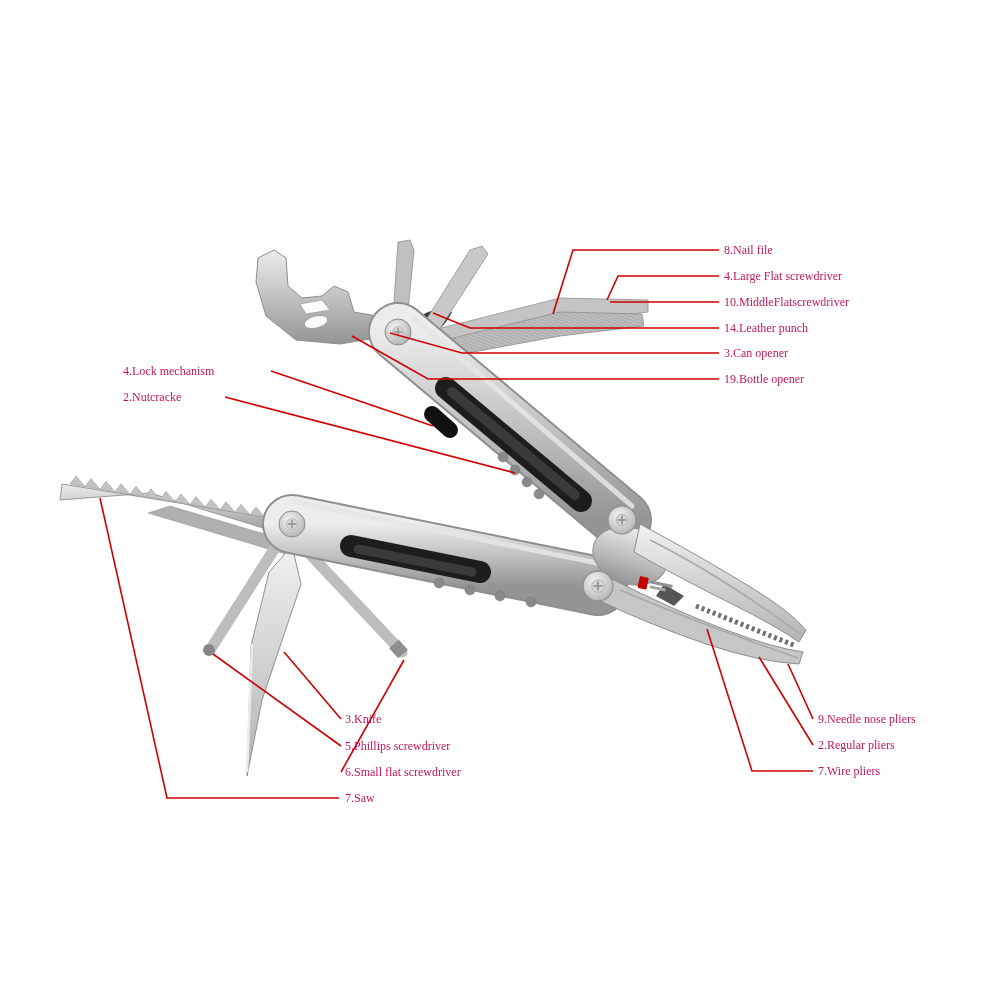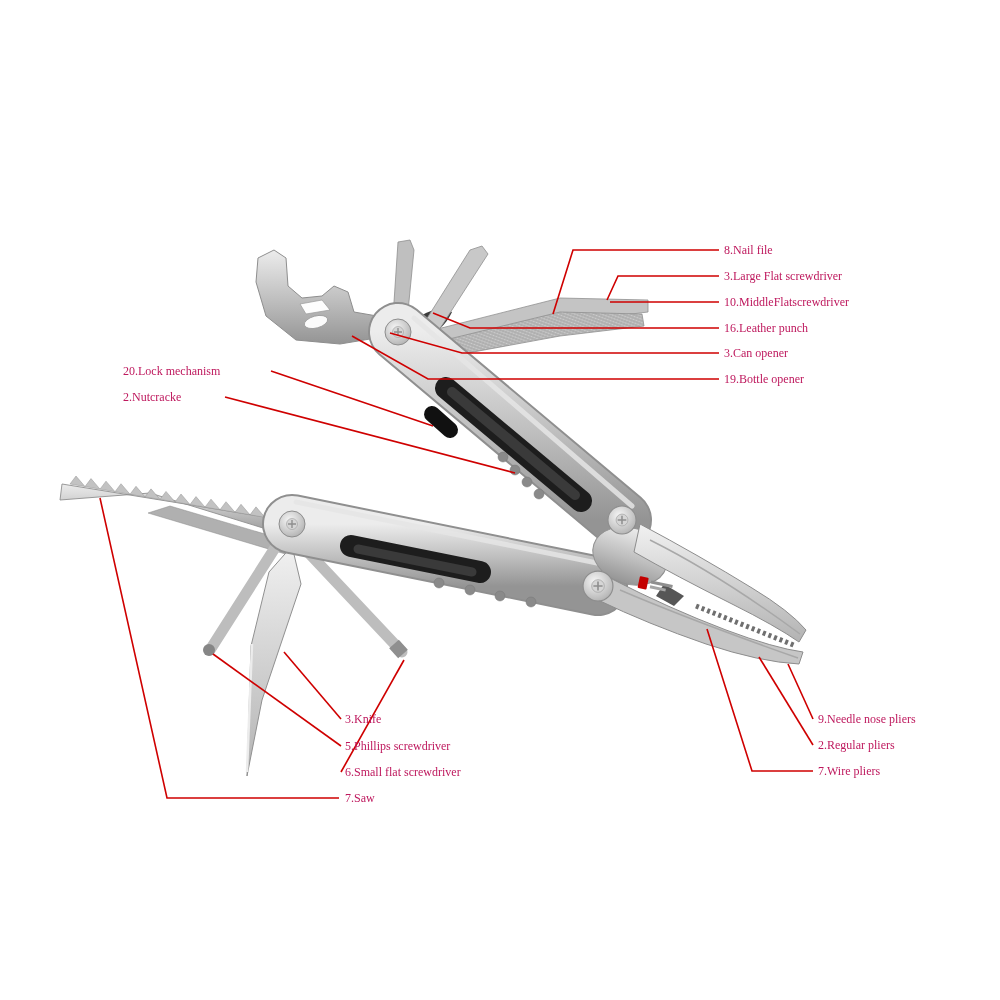--- a/index.html
+++ b/index.html
@@ -159,20 +159,20 @@
   </svg>
 
   <div class="lbl l1">9.Needle nose pliers</div>
   <div class="lbl l2">2.Regular pliers</div>
   <div class="lbl l3">7.Wire pliers</div>
   <div class="lbl l4">3.Knife</div>
   <div class="lbl l5">5.Phillips screwdriver</div>
   <div class="lbl l6">6.Small flat screwdriver</div>
   <div class="lbl l7">7.Saw</div>
   <div class="lbl l8">8.Nail file</div>
-  <div class="lbl l9">3.Large Flat screwdriver</div>
+  <div class="lbl l9">4.Large Flat screwdriver</div>
   <div class="lbl l10">10.MiddleFlatscrewdriver</div>
-  <div class="lbl l11">16.Leather punch</div>
+  <div class="lbl l11">14.Leather punch</div>
   <div class="lbl l12">3.Can opener</div>
   <div class="lbl l13">19.Bottle opener</div>
-  <div class="lbl l14">20.Lock mechanism</div>
+  <div class="lbl l14">4.Lock mechanism</div>
   <div class="lbl l15">2.Nutcracke</div>
 </div>
 
 </body></html>

